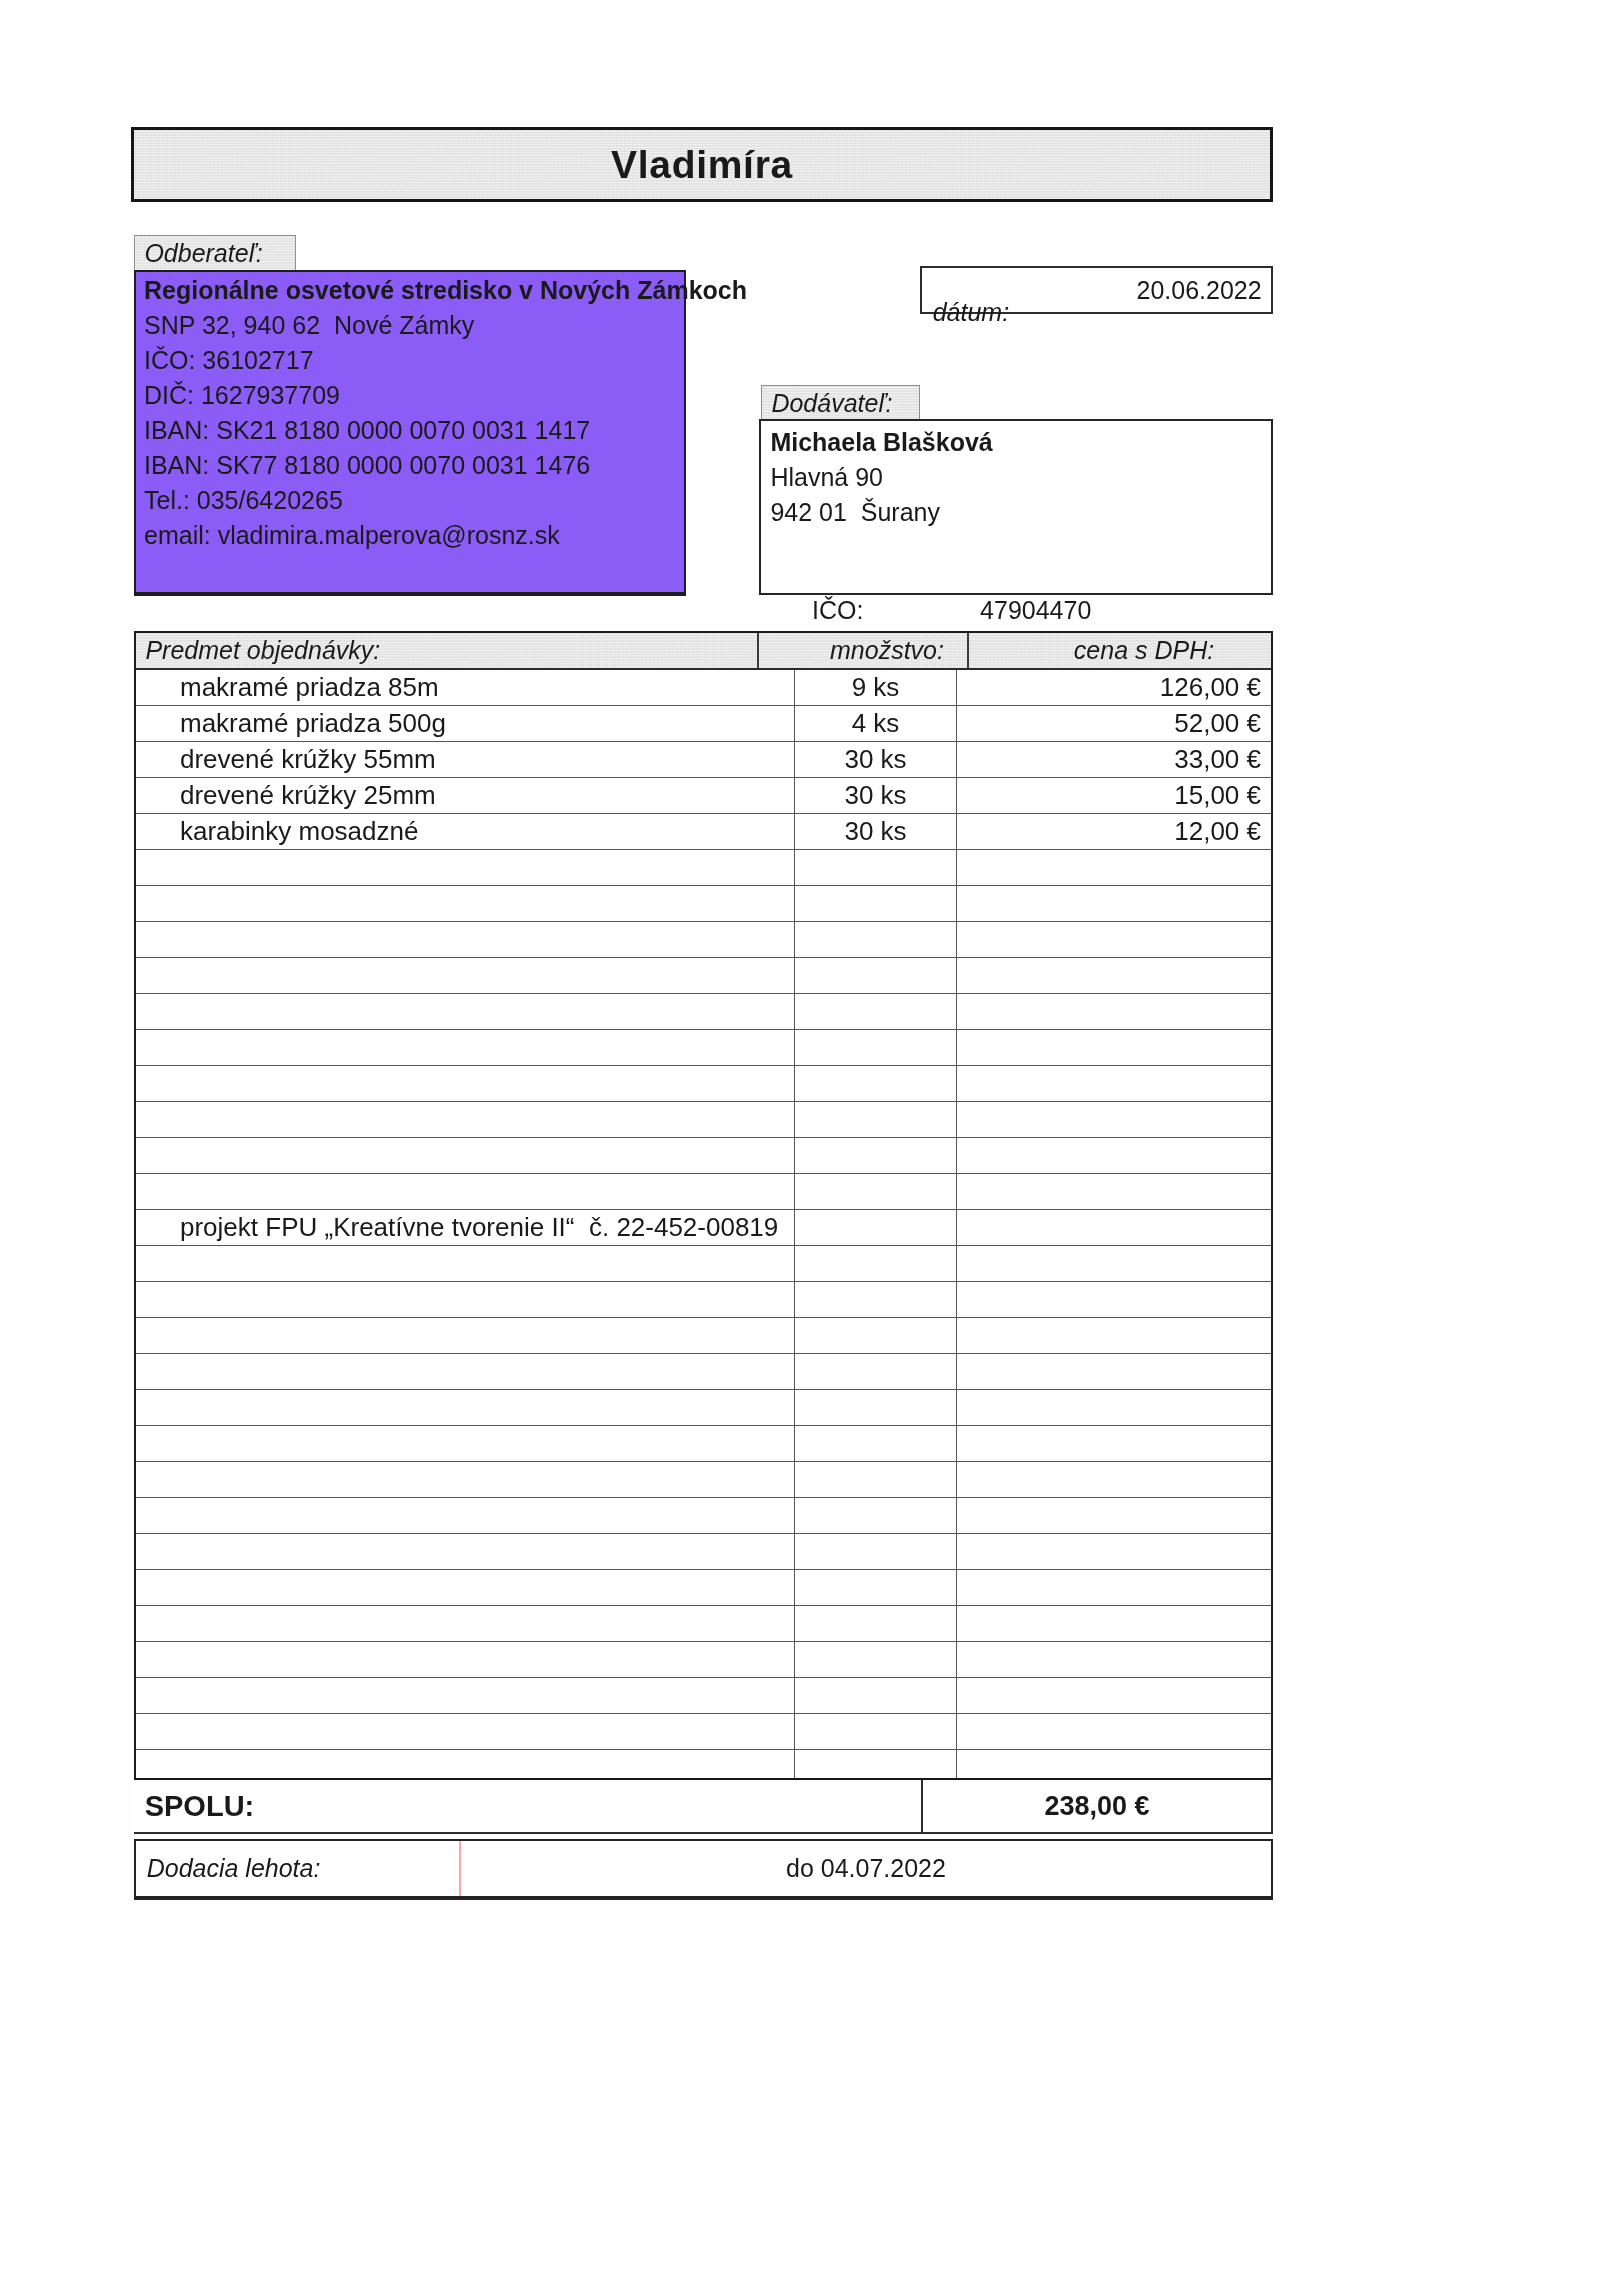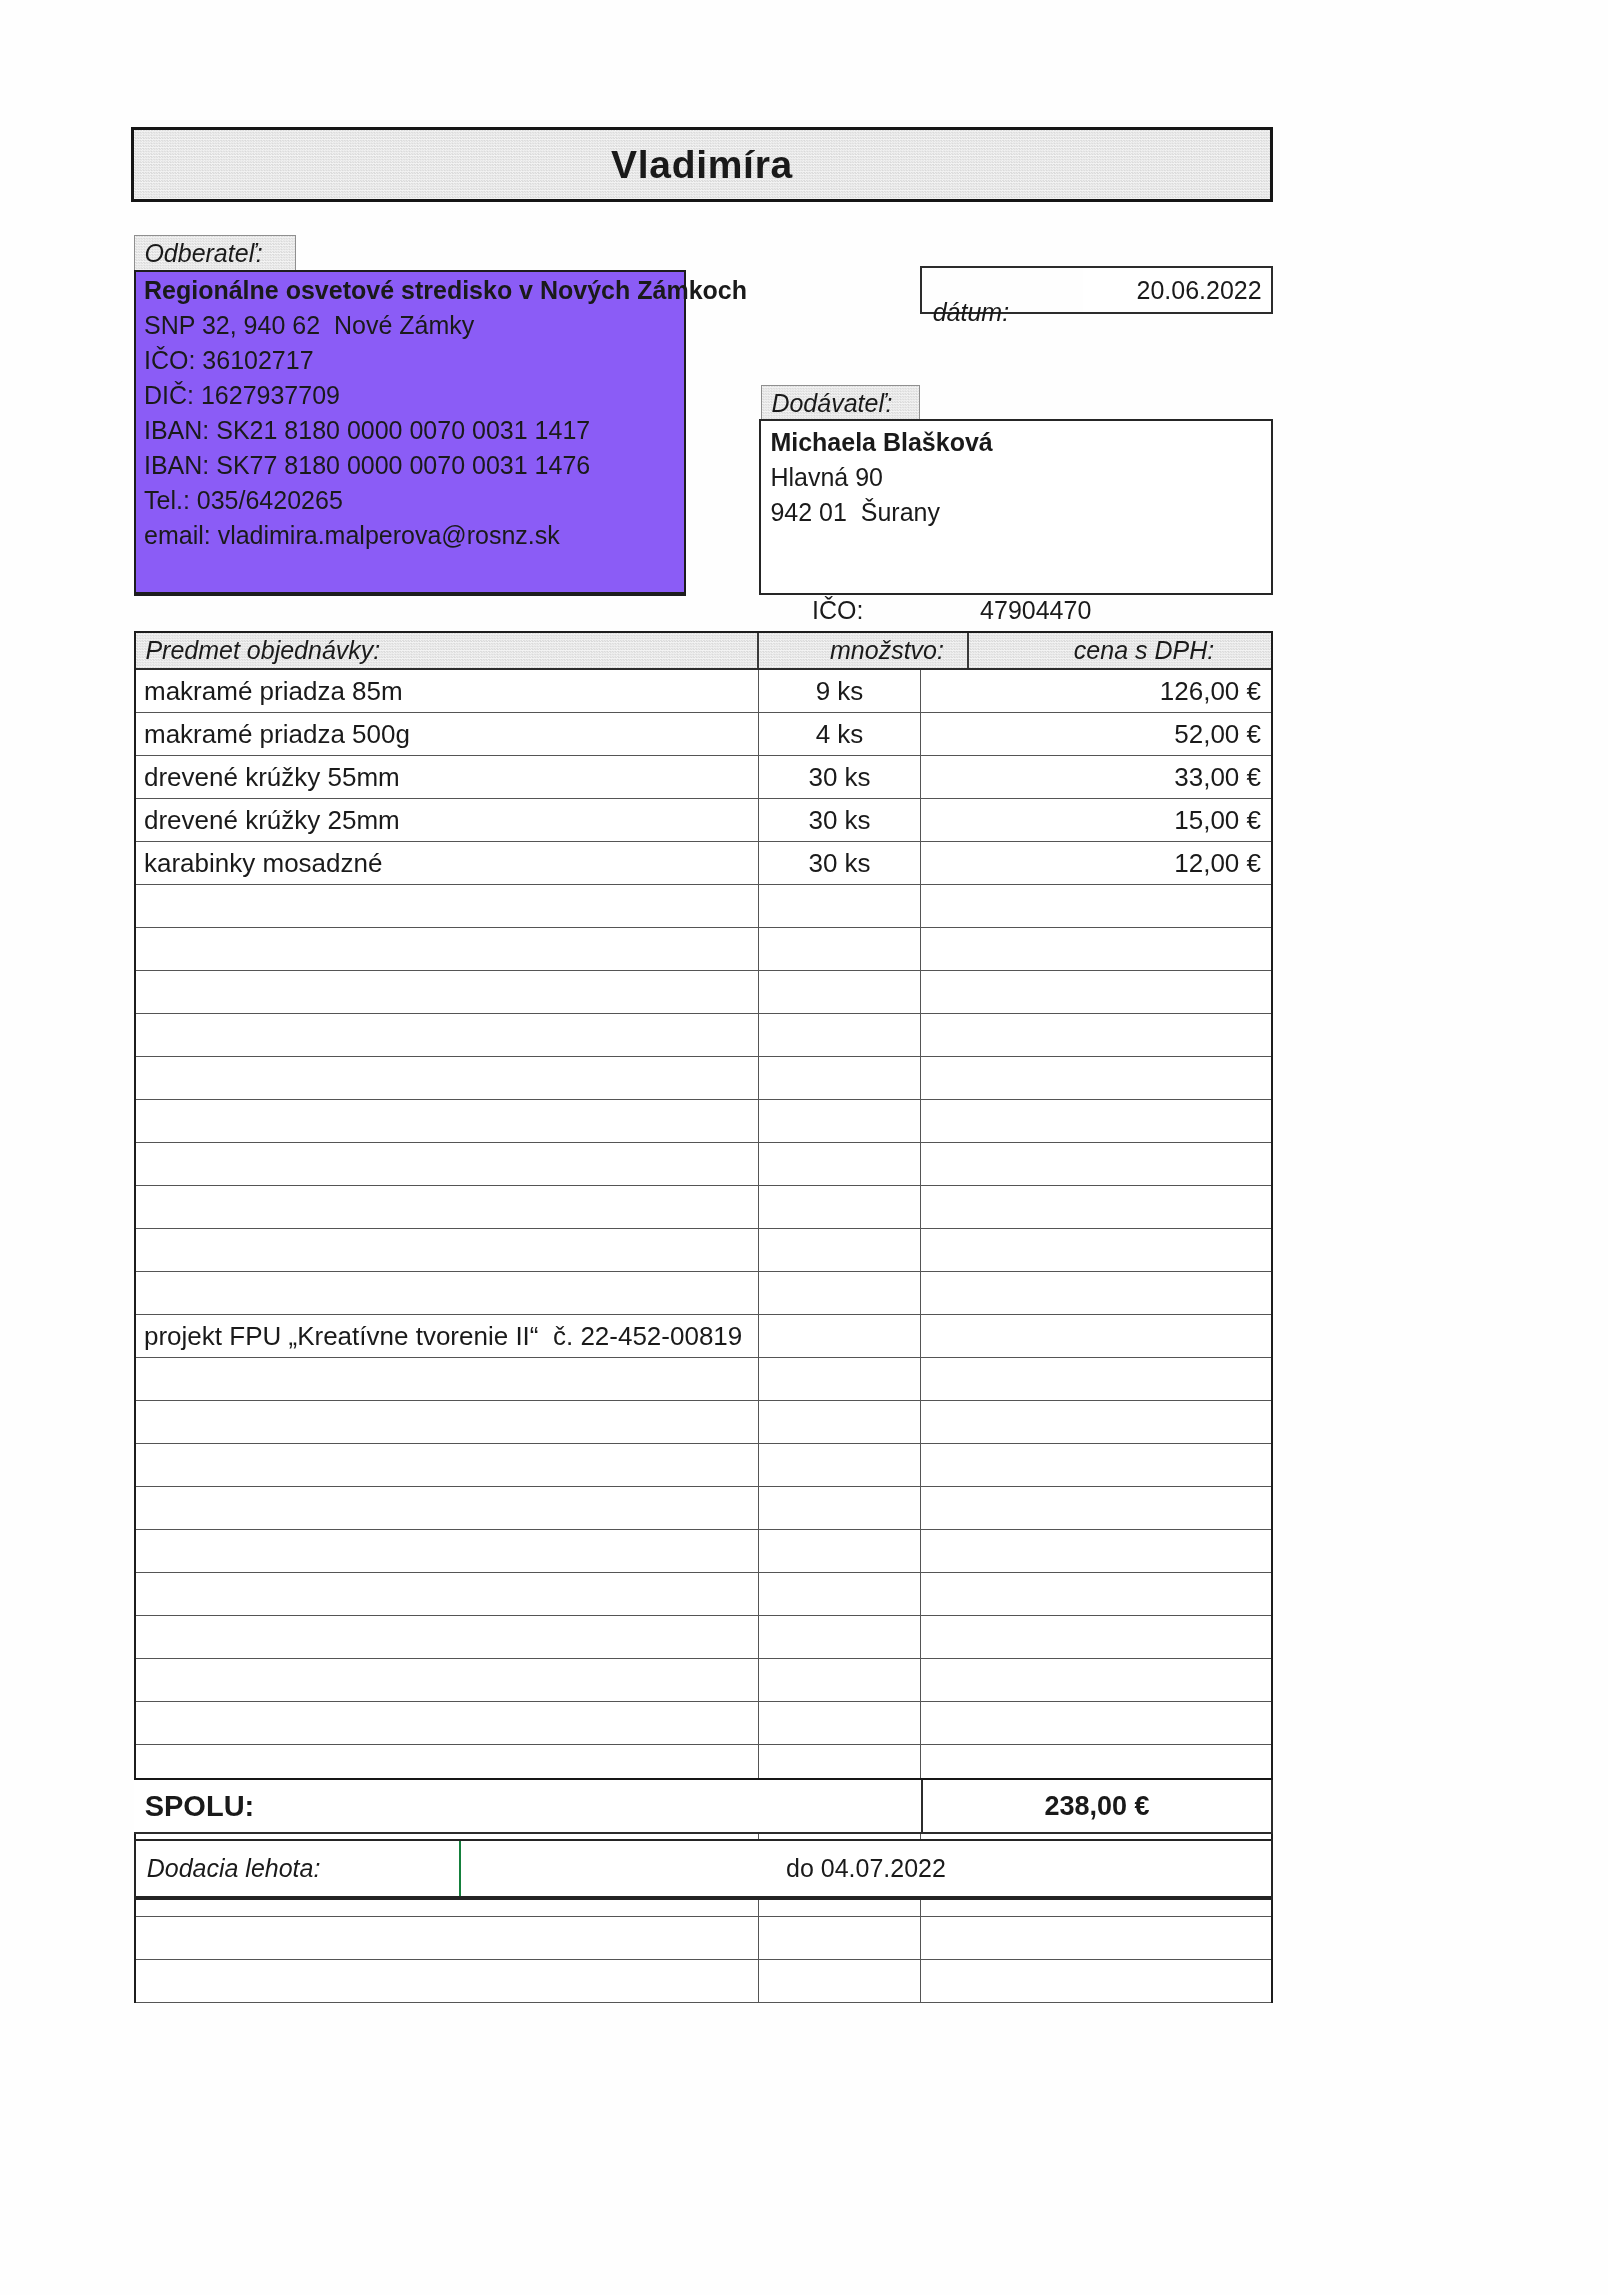--- a/index.html
+++ b/index.html
@@ -130,22 +130,23 @@
     font-style: italic;
     display: flex; align-items: center;
     white-space: pre;
   }
   .hc-item { width: 623px; border-right: 2px solid #3a3a3a; padding-left: 9.4px; }
   .hc-qty  { width: 162px; border-right: 2px solid #3a3a3a; justify-content: center; }
   .hc-price{ flex: 1; justify-content: center; }
 
   .t-row {
     display: flex;
-    height: 43px;
+    height: 36px;
     border-bottom: 1.3px solid #555;
+    padding-left: 36px;
   }
   .t-row .c {
     font-size: 26px;
     display: flex; align-items: center;
     white-space: pre;
     overflow: hidden;
   }
   .c-item  { width: 623px; border-right: 1.3px solid #555; padding-left: 8px; }
   .c-qty   { width: 162px; border-right: 1.3px solid #555; justify-content: center; }
   .c-price { flex: 1; justify-content: flex-end; padding-right: 10px; }
@@ -181,21 +182,21 @@
     position: absolute;
     left: 134px; top: 1839px;
     width: 1139px; height: 61px;
     border: 2px solid #242424;
     border-bottom-width: 4px;
     display: flex;
     background: #fff;
   }
   .delivery-label {
     width: 325px;
-    border-right: 2px solid #15803d;
+    border-right: 2px solid #fca5a5;
     display: flex; align-items: center;
     padding-left: 10.7px;
     font-size: 25px;
     font-style: italic;
     white-space: pre;
   }
   .delivery-value {
     flex: 1;
     display: flex; align-items: center; justify-content: center;
     font-size: 25px;

